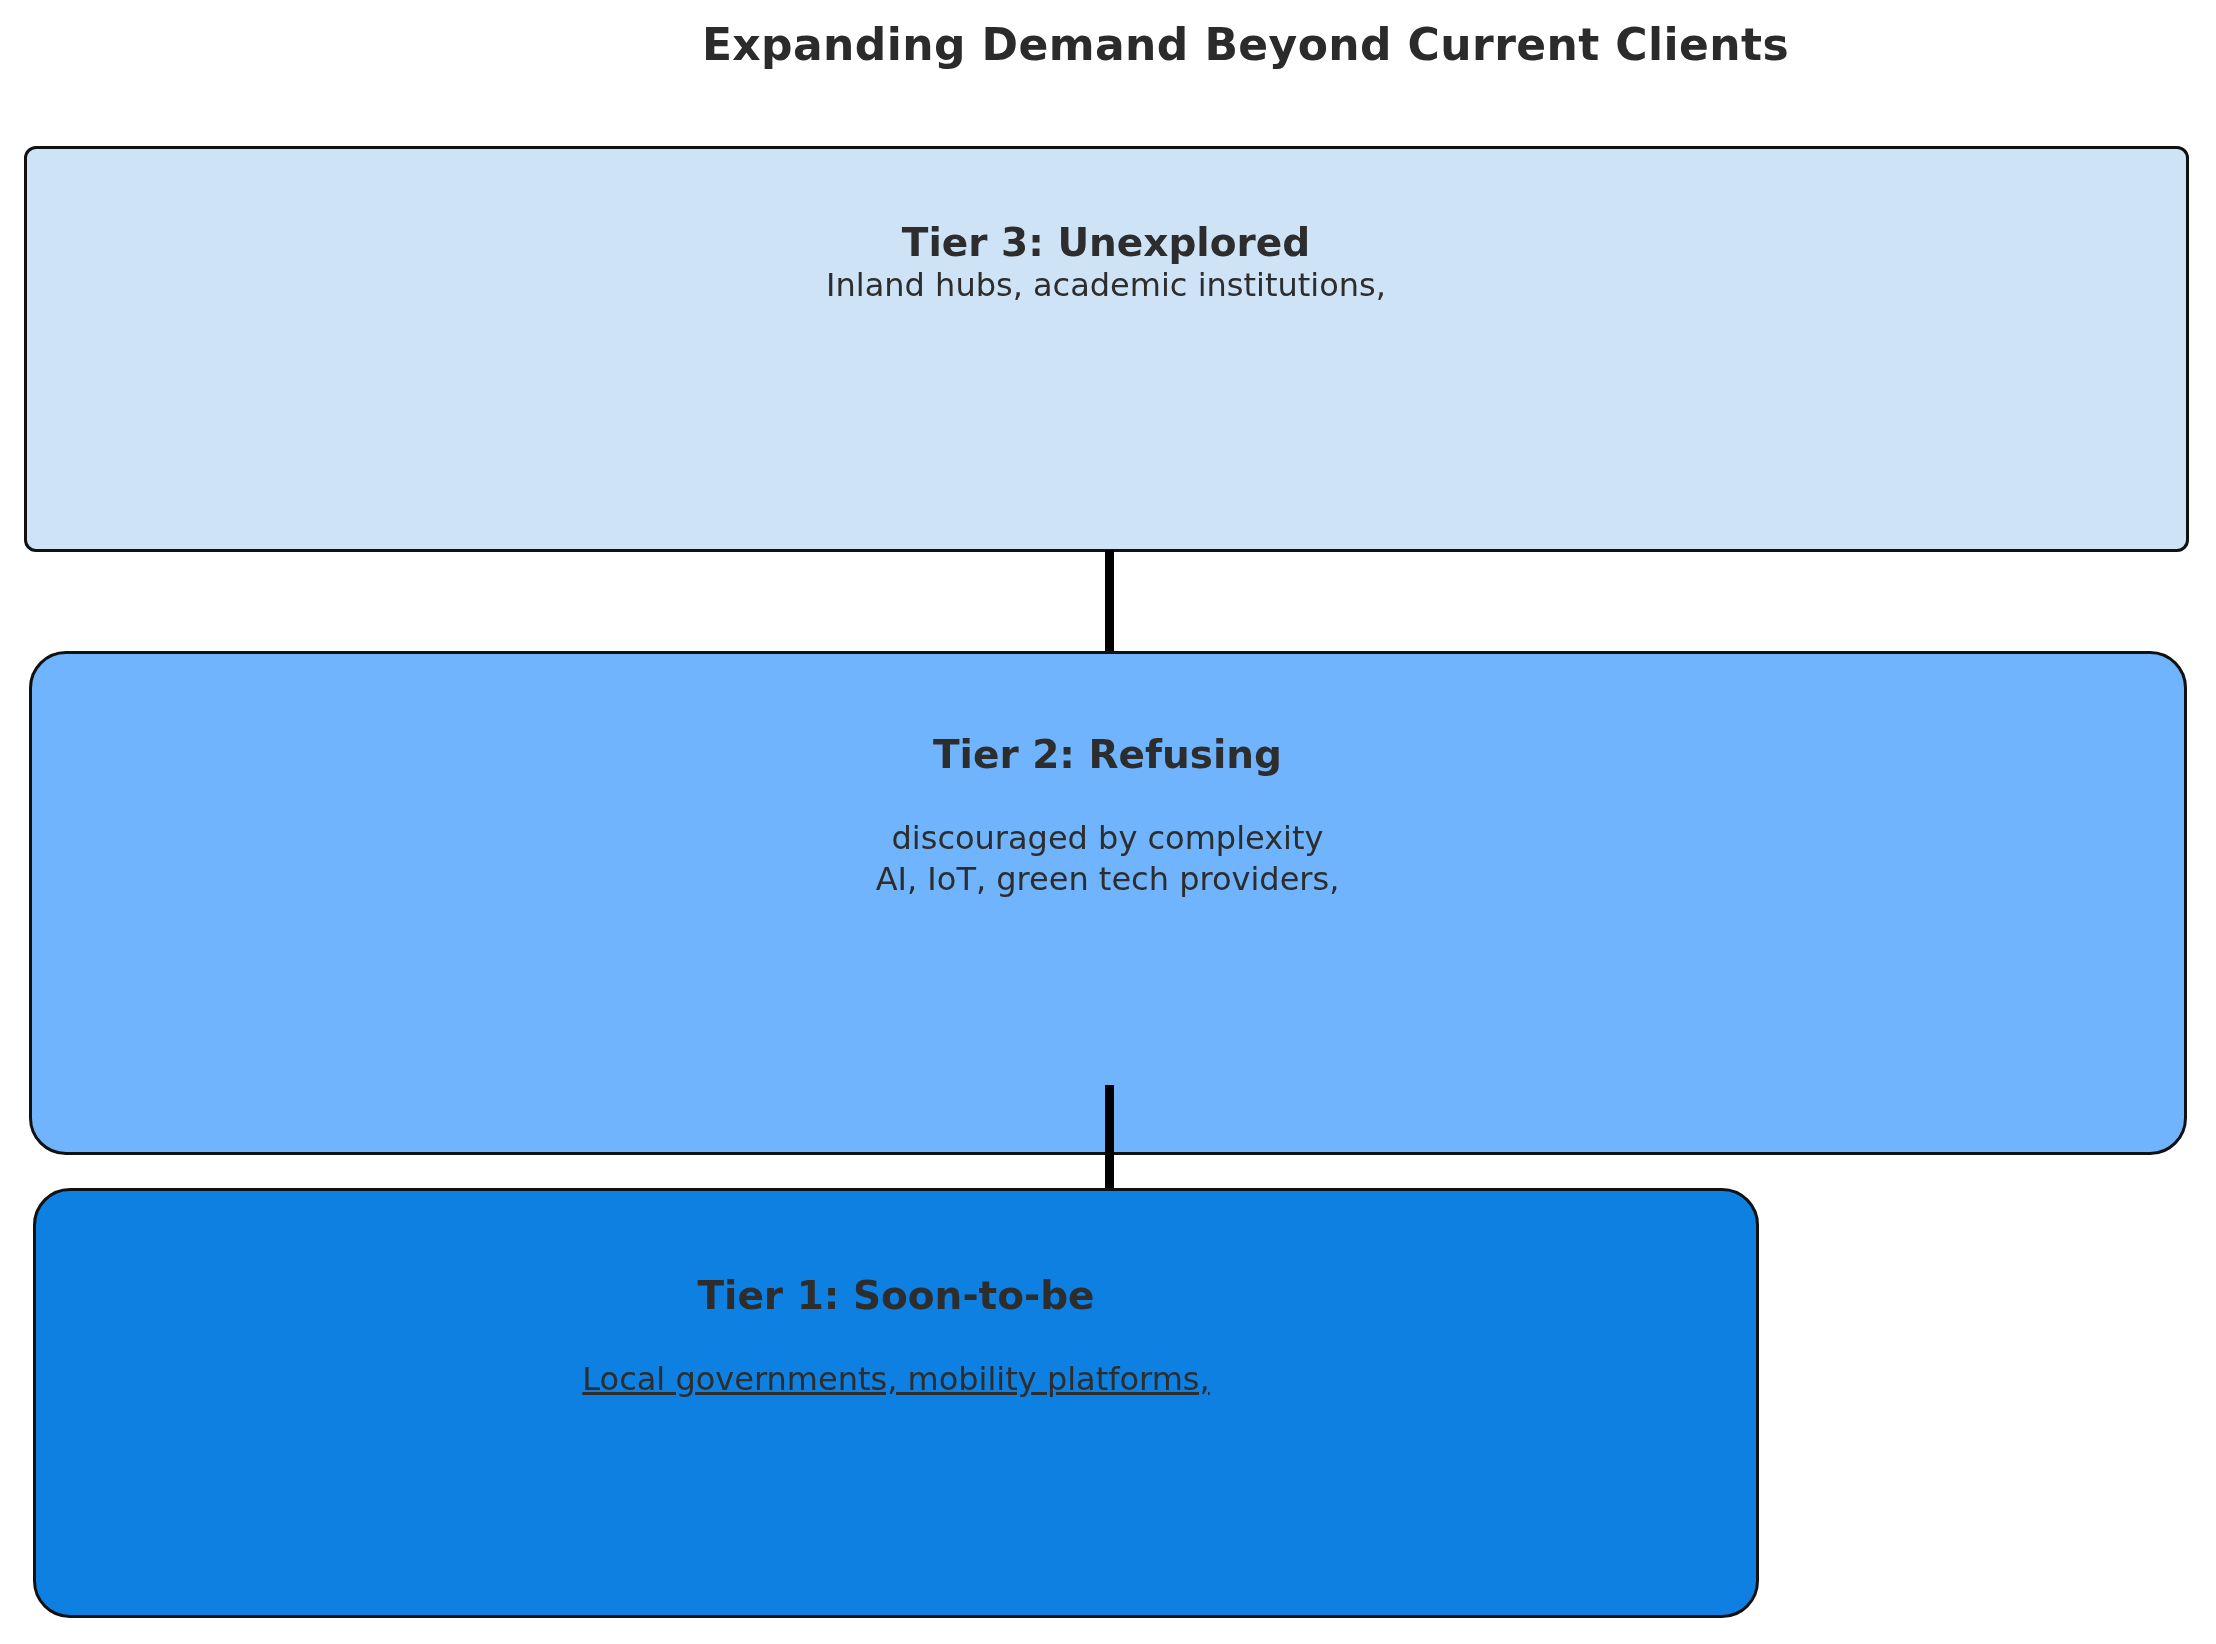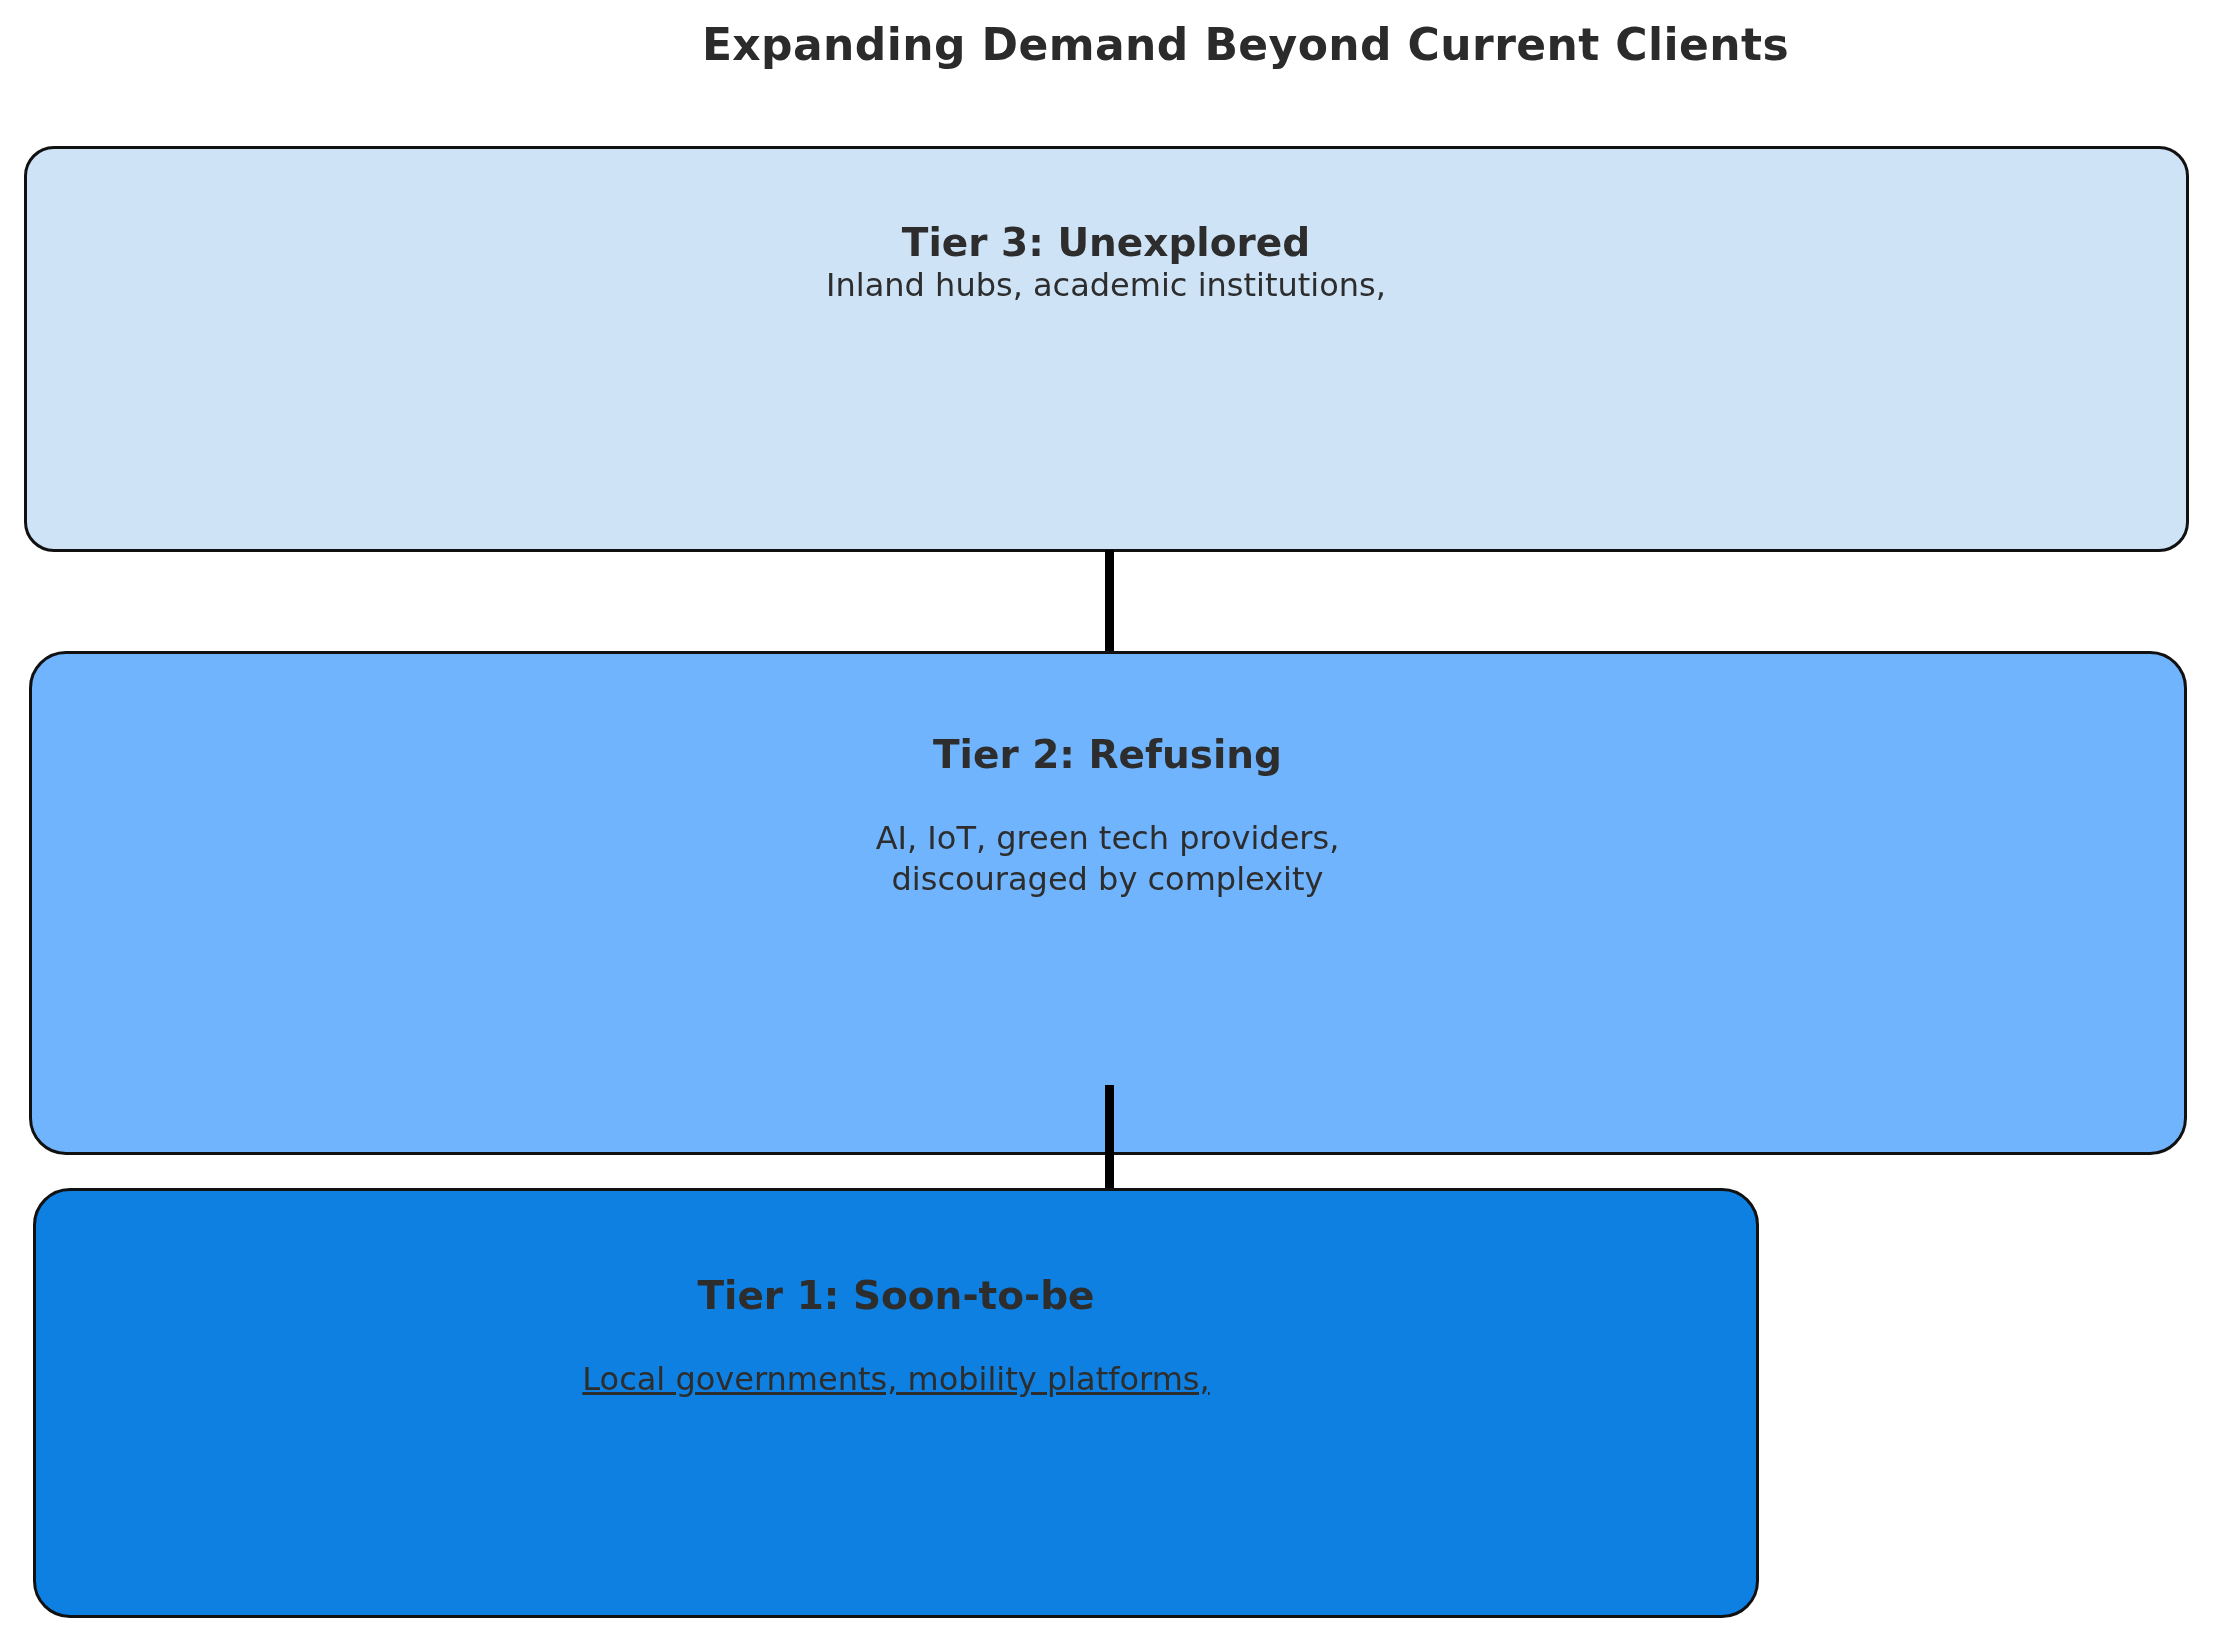--- a/index.html
+++ b/index.html
@@ -58,21 +58,21 @@
     line-height: 1.28;
   }
 
   
   #tier-3 {
     left: 23.5px;
     top: 146px;
     width: 2165px;
     height: 406px;
     background: #cfe3f7;
-    border-radius: 30px;
+    border-radius: 12px;
   }
   #tier-3 .tier-heading { margin-top: 73px; }
   #tier-3 .tier-desc    { }
 
   
   #tier-2 {
     left: 28.5px;
     top: 651px;
     width: 2158px;
     height: 504px;
@@ -129,22 +129,22 @@
       <div>Inland hubs, academic institutions,</div>
     </div>
   </div>
 
   <div class="connector" id="connector-3-to-2"></div>
   <div class="arrowhead" id="arrowhead-3-to-2"></div>
 
   <div class="tier-box" id="tier-2">
     <div class="tier-heading">Tier 2: Refusing</div>
     <div class="tier-desc">
+      <div>discouraged by complexity</div>
       <div>AI, IoT, green tech providers,</div>
-      <div>discouraged by complexity</div>
     </div>
   </div>
 
   <div class="connector" id="connector-2-to-1"></div>
   <div class="arrowhead" id="arrowhead-2-to-1"></div>
 
   <div class="tier-box" id="tier-1">
     <div class="tier-heading">Tier 1: Soon-to-be</div>
     <div class="tier-desc">
       <div>Local governments, mobility platforms,</div>

